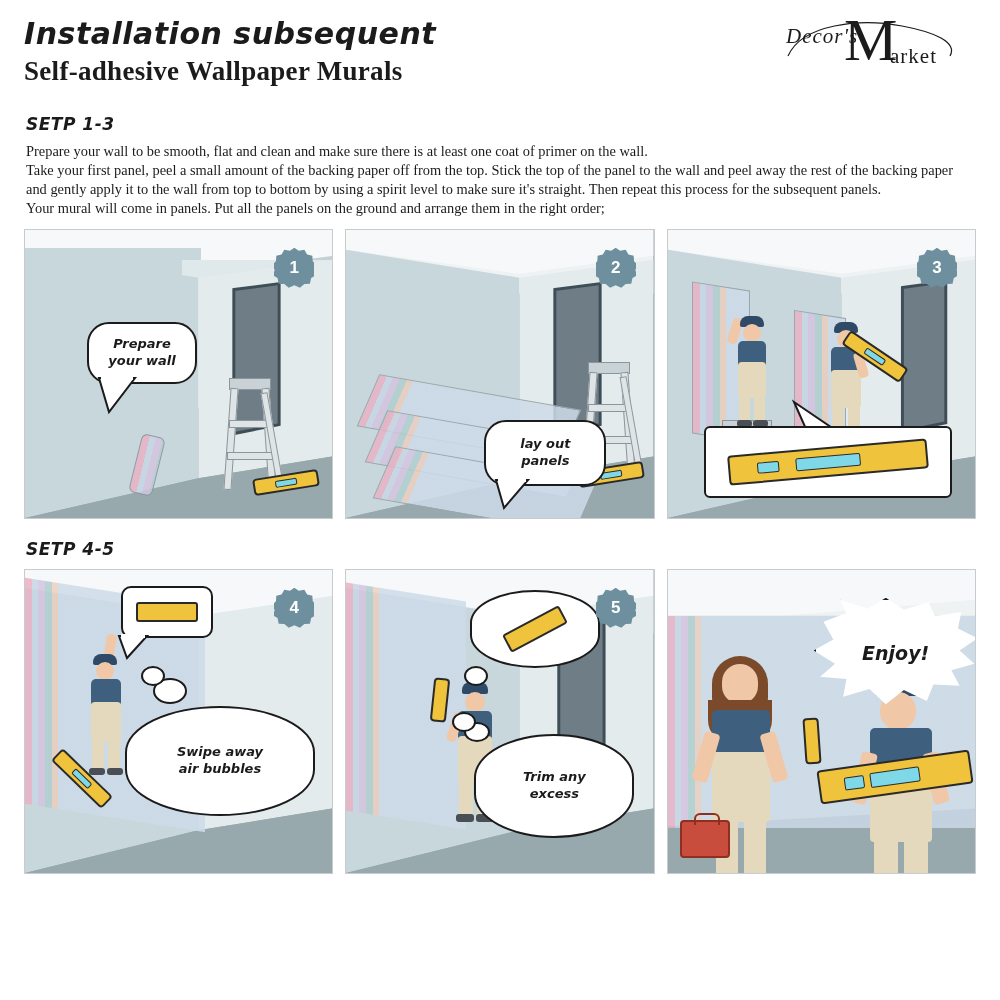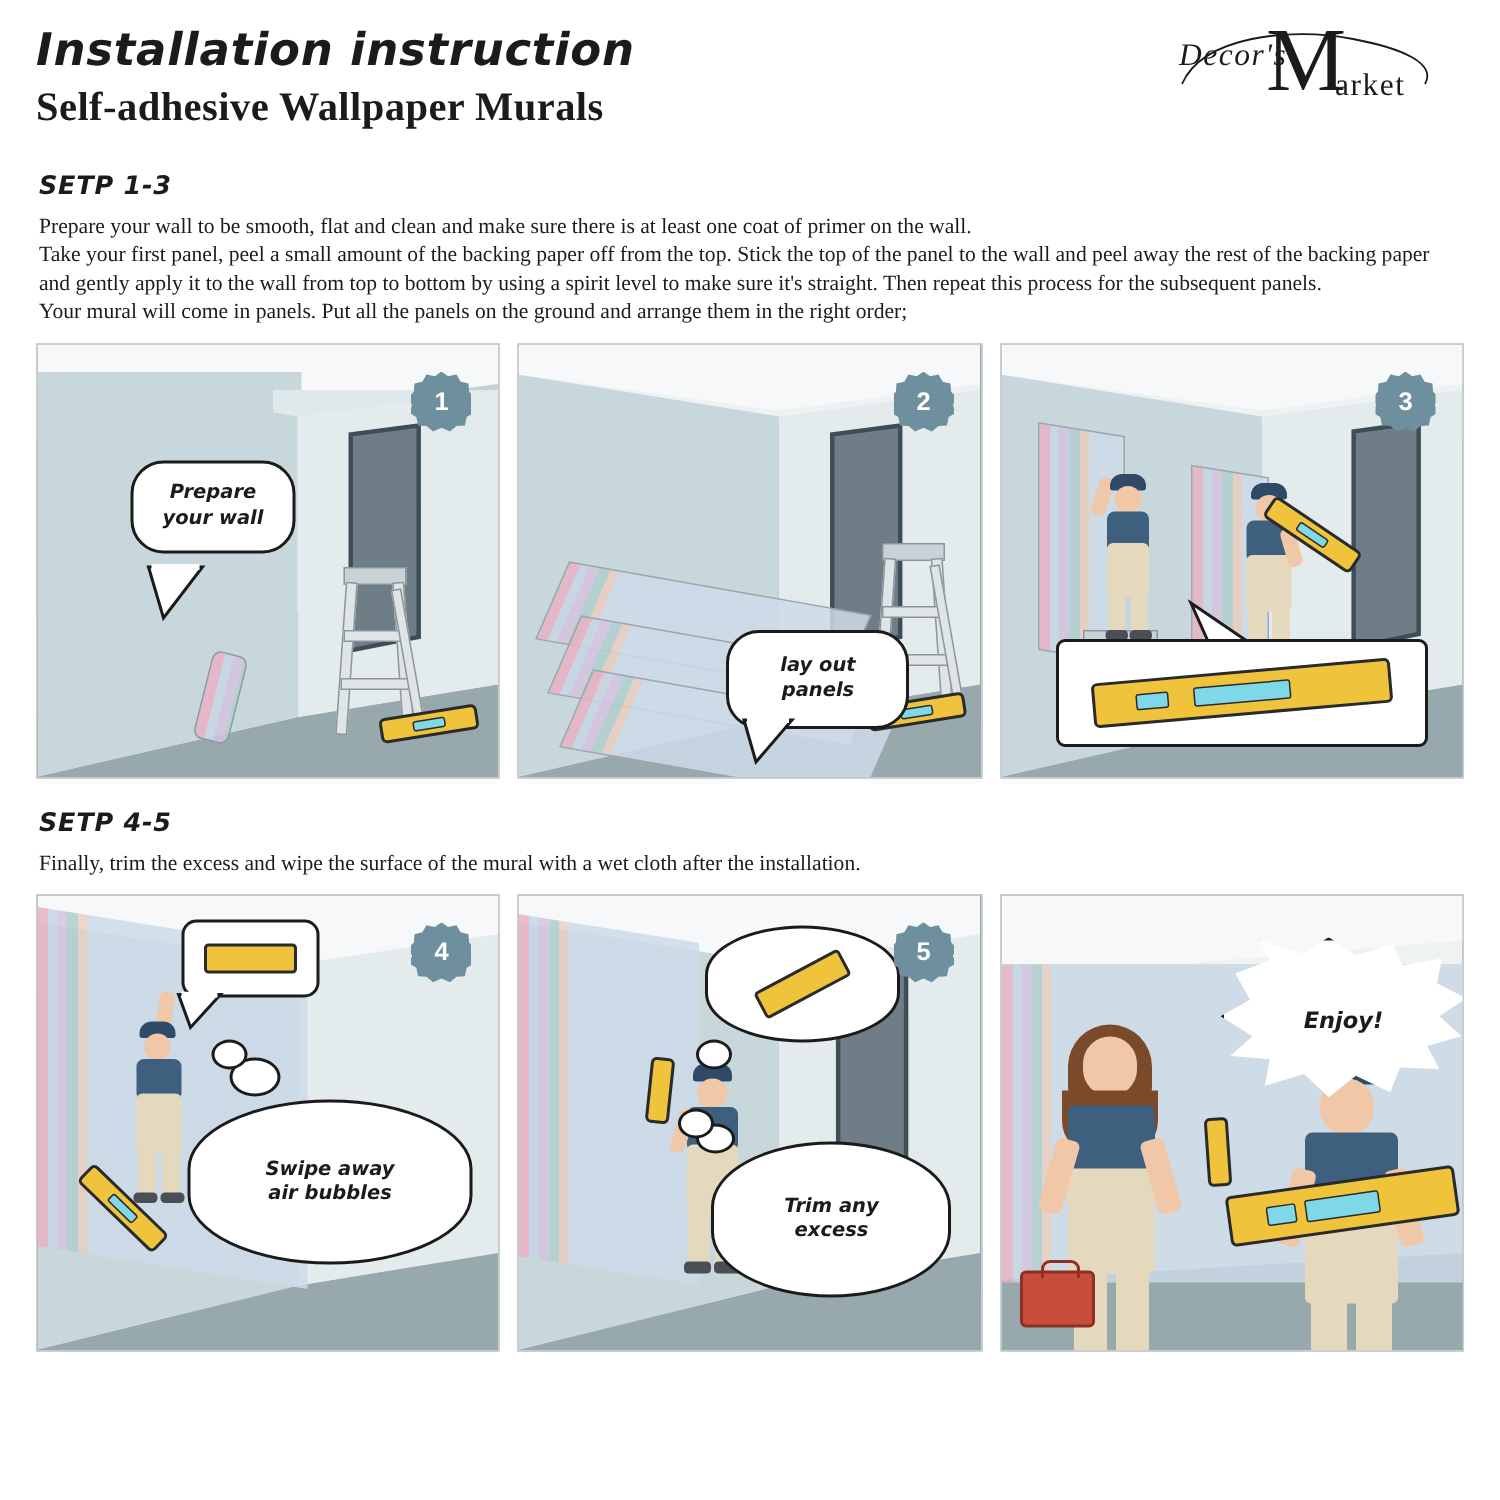--- a/index.html
+++ b/index.html
@@ -252,35 +252,35 @@
     position: absolute;
     background: #ffffff;
     border: 2px solid #1b1b1b;
     z-index: 9;
     display: flex;
     align-items: center;
     justify-content: center;
     font-family: "DejaVu Sans", sans-serif;
     font-style: italic;
     font-weight: bold;
-    font-size: 15px;
+    font-size: 19px;
     clip-path: polygon(6% 22%,20% 14%,16% 2%,33% 10%,44% 0%,55% 11%,70% 4%,74% 17%,
       90% 13%,88% 28%,100% 37%,89% 48%,98% 60%,84% 66%,89% 80%,73% 79%,69% 94%,
       55% 84%,44% 97%,34% 83%,18% 90%,20% 74%,4% 72%,13% 60%,0% 48%,12% 38%);
     padding: 10px;
     box-sizing: border-box;
   }
 </style>
 </head>
 <body>
 
 <div class="page">
 
   <div class="header">
-    <h1 class="title-main">Installation instruction</h1>
+    <h1 class="title-main">Installation subsequent</h1>
     <h2 class="title-sub">Self-adhesive  Wallpaper Murals</h2>
 
     <div class="logo">
       <svg class="logo-swoosh" viewBox="0 0 180 54">
         <path d="M6 40 C20 8, 78 2, 120 10 C152 16, 176 26, 168 40" fill="none" stroke="#1b1b1b" stroke-width="1.2"></path>
       </svg>
       <div class="logo-decors">Decor's</div>
       <div class="logo-m">M</div>
       <div class="logo-arket">arket</div>
     </div>
@@ -308,21 +308,21 @@
       <svg viewBox="0 0 312 290" preserveAspectRatio="none" style="position:absolute;inset:0;width:100%;height:100%;">
         <polygon points="0,20 176,48 176,250 0,290" fill="#c8d7db"></polygon>
         <polygon points="176,48 312,30 312,228 176,250" fill="#e3ebed"></polygon>
         <polygon points="0,290 176,250 312,228 312,290" fill="#97a9ad"></polygon>
         <polygon points="212,60 258,54 258,196 212,205" fill="#6e7d86" stroke="#3f4d57" stroke-width="3"></polygon>
       </svg>
       <div class="badge">
         <div class="star"></div>
         <span>1</span>
       </div>
-      <div class="bubble" style="left:62px;top:77px;width:110px;height:62px;">
+      <div class="bubble" style="left:62px;top:92px;width:110px;height:62px;">
         <div>
           <div>Prepare</div>
           <div>your wall</div>
         </div>
       </div>
       <svg style="position:absolute;left:70px;top:146px;width:44px;height:40px;z-index:8;" viewBox="0 0 44 40">
         <polygon points="4,2 40,2 14,36" fill="#ffffff" stroke="#1b1b1b" stroke-width="2"></polygon>
         <rect x="6" y="0" width="32" height="4" fill="#ffffff"></rect>
       </svg>
       <div class="roll stripes" style="left:110px;top:205px;width:22px;height:58px;transform:rotate(14deg);border:1px solid #8f99a0;"></div>
@@ -440,21 +440,20 @@
         </div>
       </div>
       <svg style="position:absolute;left:124px;top:166px;width:58px;height:44px;z-index:7;" viewBox="0 0 58 44">
         <polygon points="2,6 52,40 18,42" fill="#ffffff" stroke="#1b1b1b" stroke-width="2"></polygon>
       </svg>
     </div>
   </div>
 
   <div class="step-head" style="margin-top:20px;">SETP 4-5</div>
   <div class="body-text">
-    <p> Finally, trim the excess and wipe the surface of the mural with a wet cloth after the installation.</p>
   </div>
 
   <div class="panel-row">
 
     <div class="panel tall">
       <svg viewBox="0 0 312 305" preserveAspectRatio="none" style="position:absolute;inset:0;width:100%;height:100%;">
         <rect x="0" y="0" width="312" height="64" fill="#eef2f3"></rect>
         <polygon points="0,0 312,0 312,26 176,46 0,18" fill="#f6f8f9"></polygon>
         <polygon points="0,18 176,46 176,262 0,305" fill="#c8d7db"></polygon>
         <polygon points="176,46 312,26 312,240 176,262" fill="#e3ebed"></polygon>

